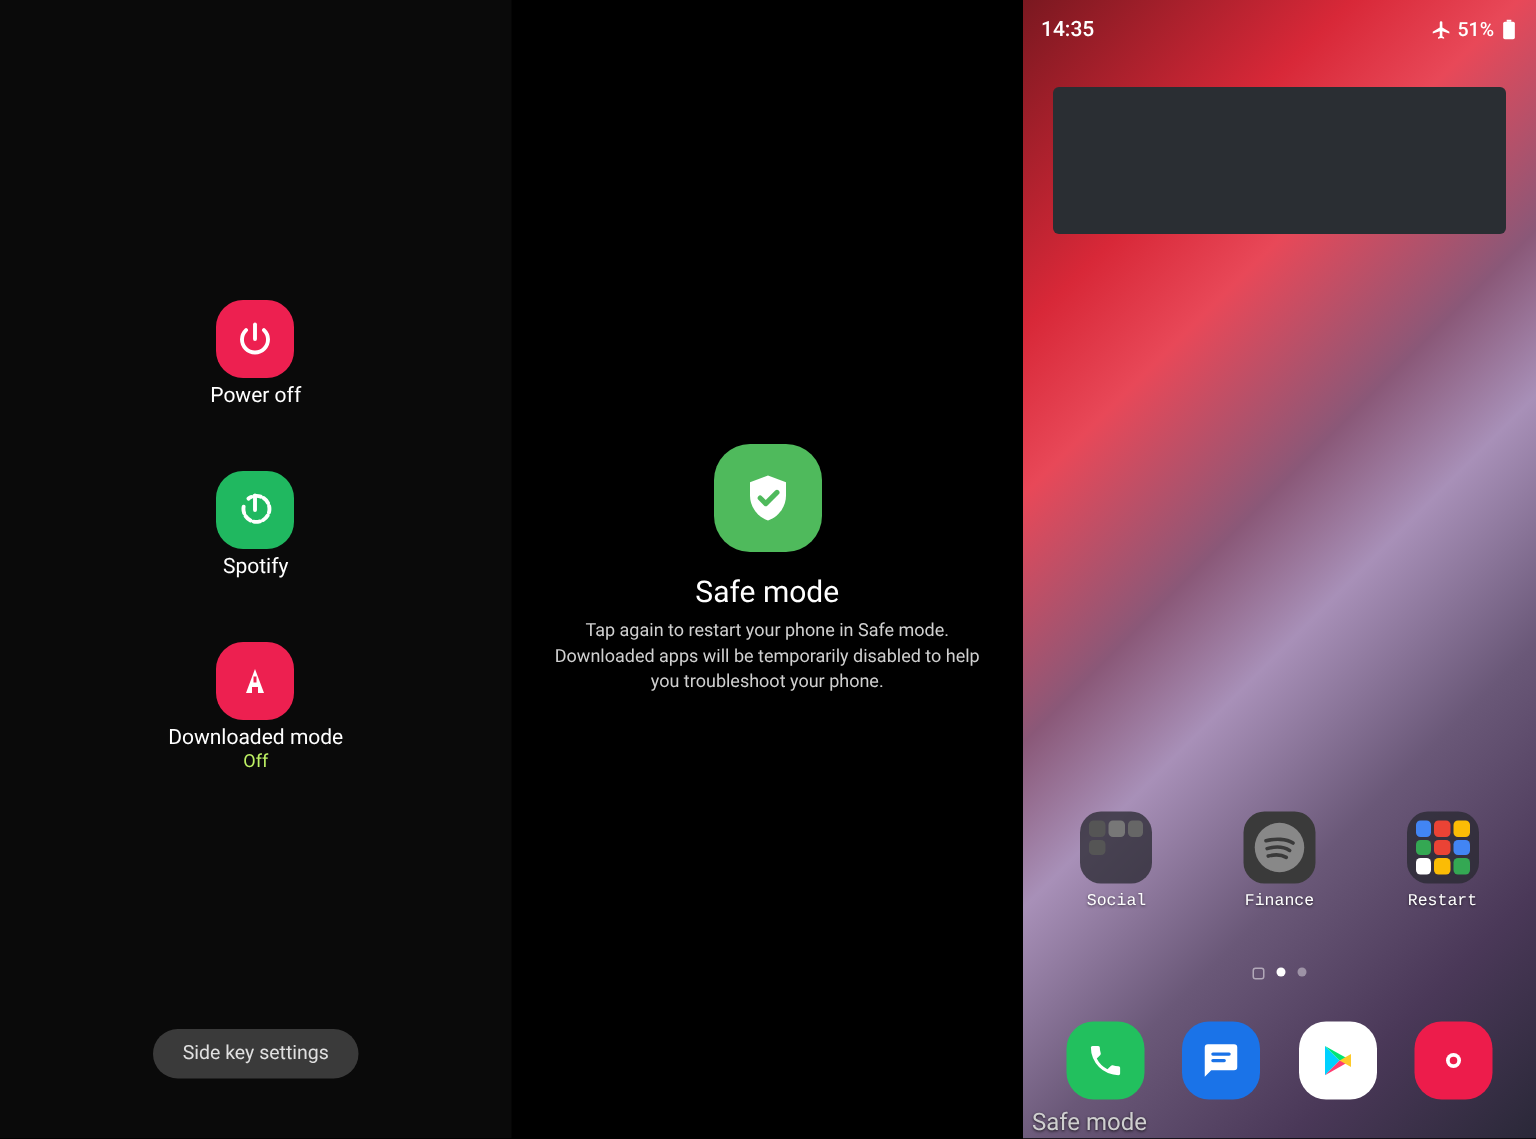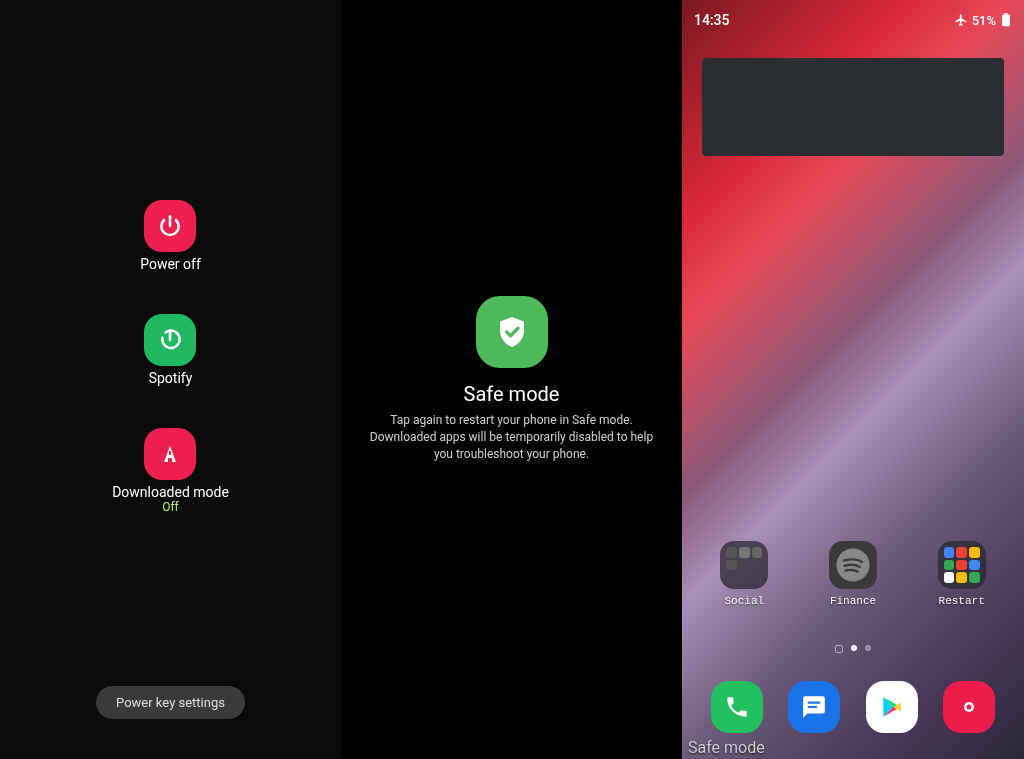--- a/index.html
+++ b/index.html
@@ -83,21 +83,21 @@
       <div class="squircle emerg-btn">
         <svg width="24" height="24" viewBox="0 0 24 24" fill="#fff">
             <path d="M6 20 L12 4 L18 20 L14 20 L14 16 L10 16 L10 20 Z"></path>
             <rect x="11" y="9" width="2" height="4" fill="#ed2050"></rect>
           </svg>
       </div>
       <span class="opt-label">Downloaded mode</span>
       <span class="opt-sub">Off</span>
     </div>
   </div>
-  <button class="side-key">Power key settings</button>
+  <button class="side-key">Side key settings</button>
 </div>
 
 <div class="panel panel2">
   <div class="safe-wrap">
     <div class="squircle safe-btn">
       <svg width="36" height="36" viewBox="0 0 24 24" fill="#fff">
           <path d="M12 2 L20 5 V11 C20 16 16.5 20.5 12 22 C7.5 20.5 4 16 4 11 V5 Z"></path>
           <path d="M8.5 12 L11 14.5 L16 9.5" stroke="#4fba5c" stroke-width="2.2" fill="none" stroke-linecap="round" stroke-linejoin="round"></path>
         </svg>
     </div>

